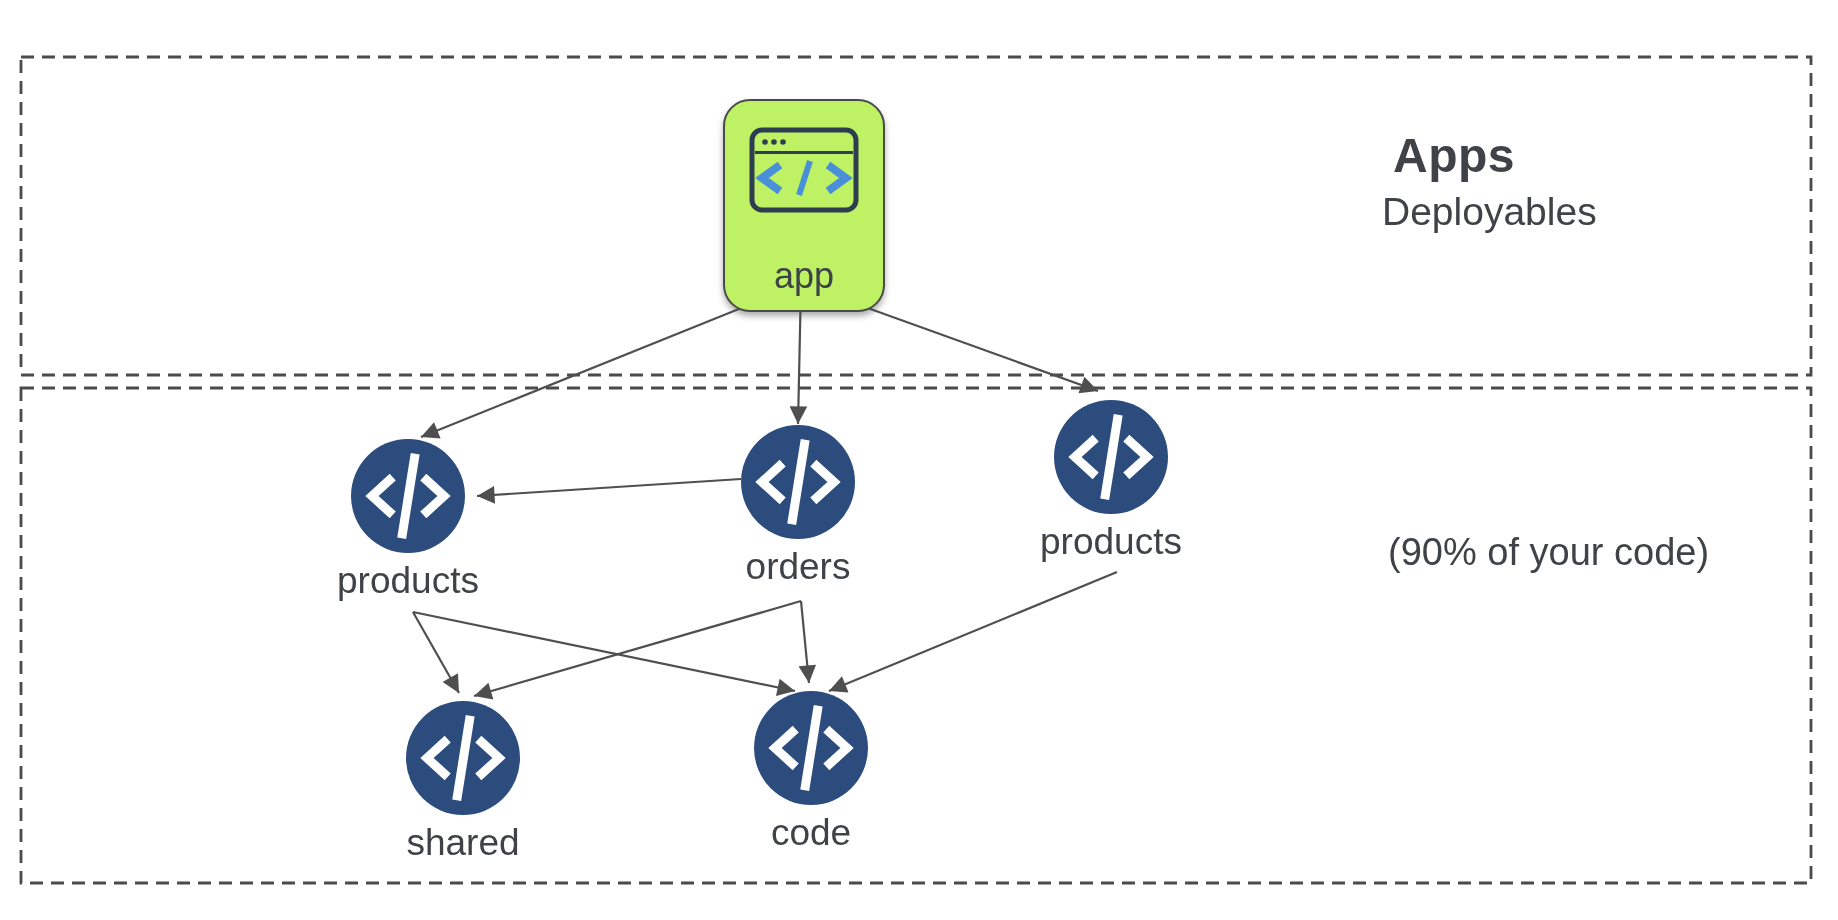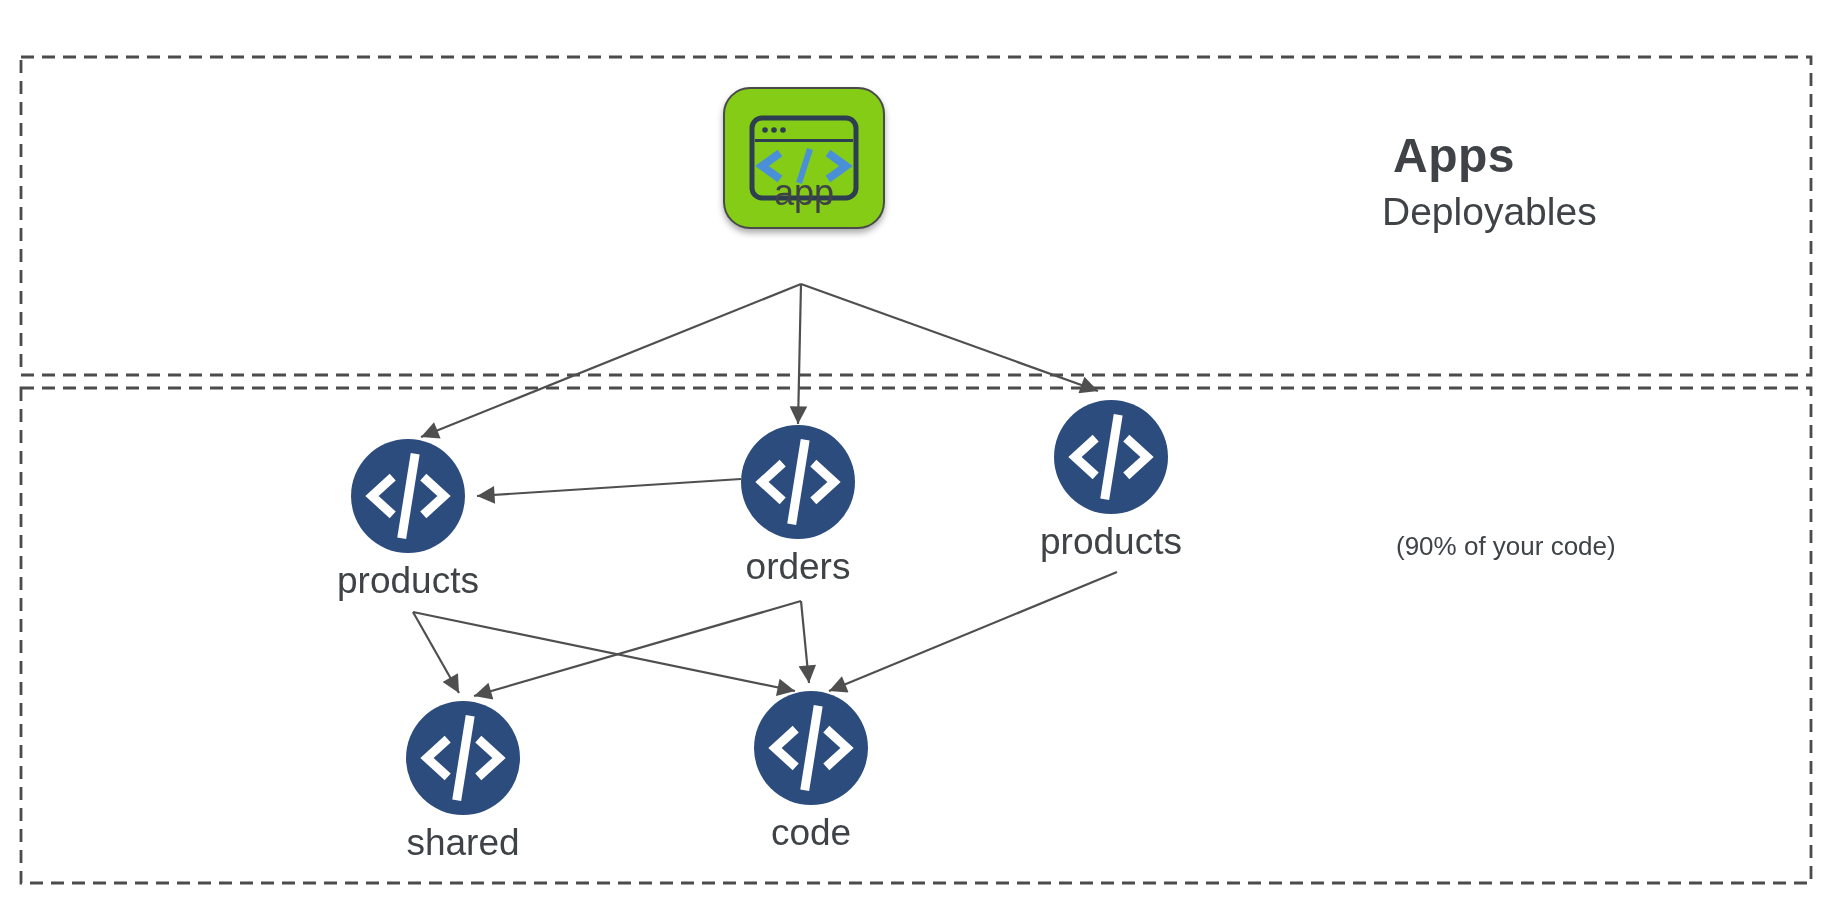--- a/index.html
+++ b/index.html
@@ -47,28 +47,28 @@
   }
   .section-label .subtitle {
     font-size: 39px;
     font-weight: 400;
   }
   .apps-label { left: 1382px; top: 132px; }
   .apps-label .title { margin-left: 11px; }
   .apps-label .subtitle { margin-top: 12px; }
   .libs-label { left: 1382px; top: 520px; }
   .libs-label .title { margin-left: 11px; }
-  .libs-label .subtitle { margin-top: 13px; font-size: 26px; margin-left: 14px; }
+  .libs-label .subtitle { margin-top: 13px; font-size: 38px; margin-left: 6px; }
 
   
   .app-node {
     position: absolute;
-    left: 723px; top: 87px;
-    width: 162px; height: 142px;
-    background: #84cc16;
+    left: 723px; top: 99px;
+    width: 162px; height: 213px;
+    background: #bef264;
     border: 2.5px solid #4a4a4a;
     border-radius: 27px;
     box-shadow: 0 4px 6px rgba(70,70,70,0.45);
     box-sizing: border-box;
   }
   .app-node .browser-svg {
     position: absolute;
     left: 50%; top: 26px;
     transform: translateX(-50%);
   }

